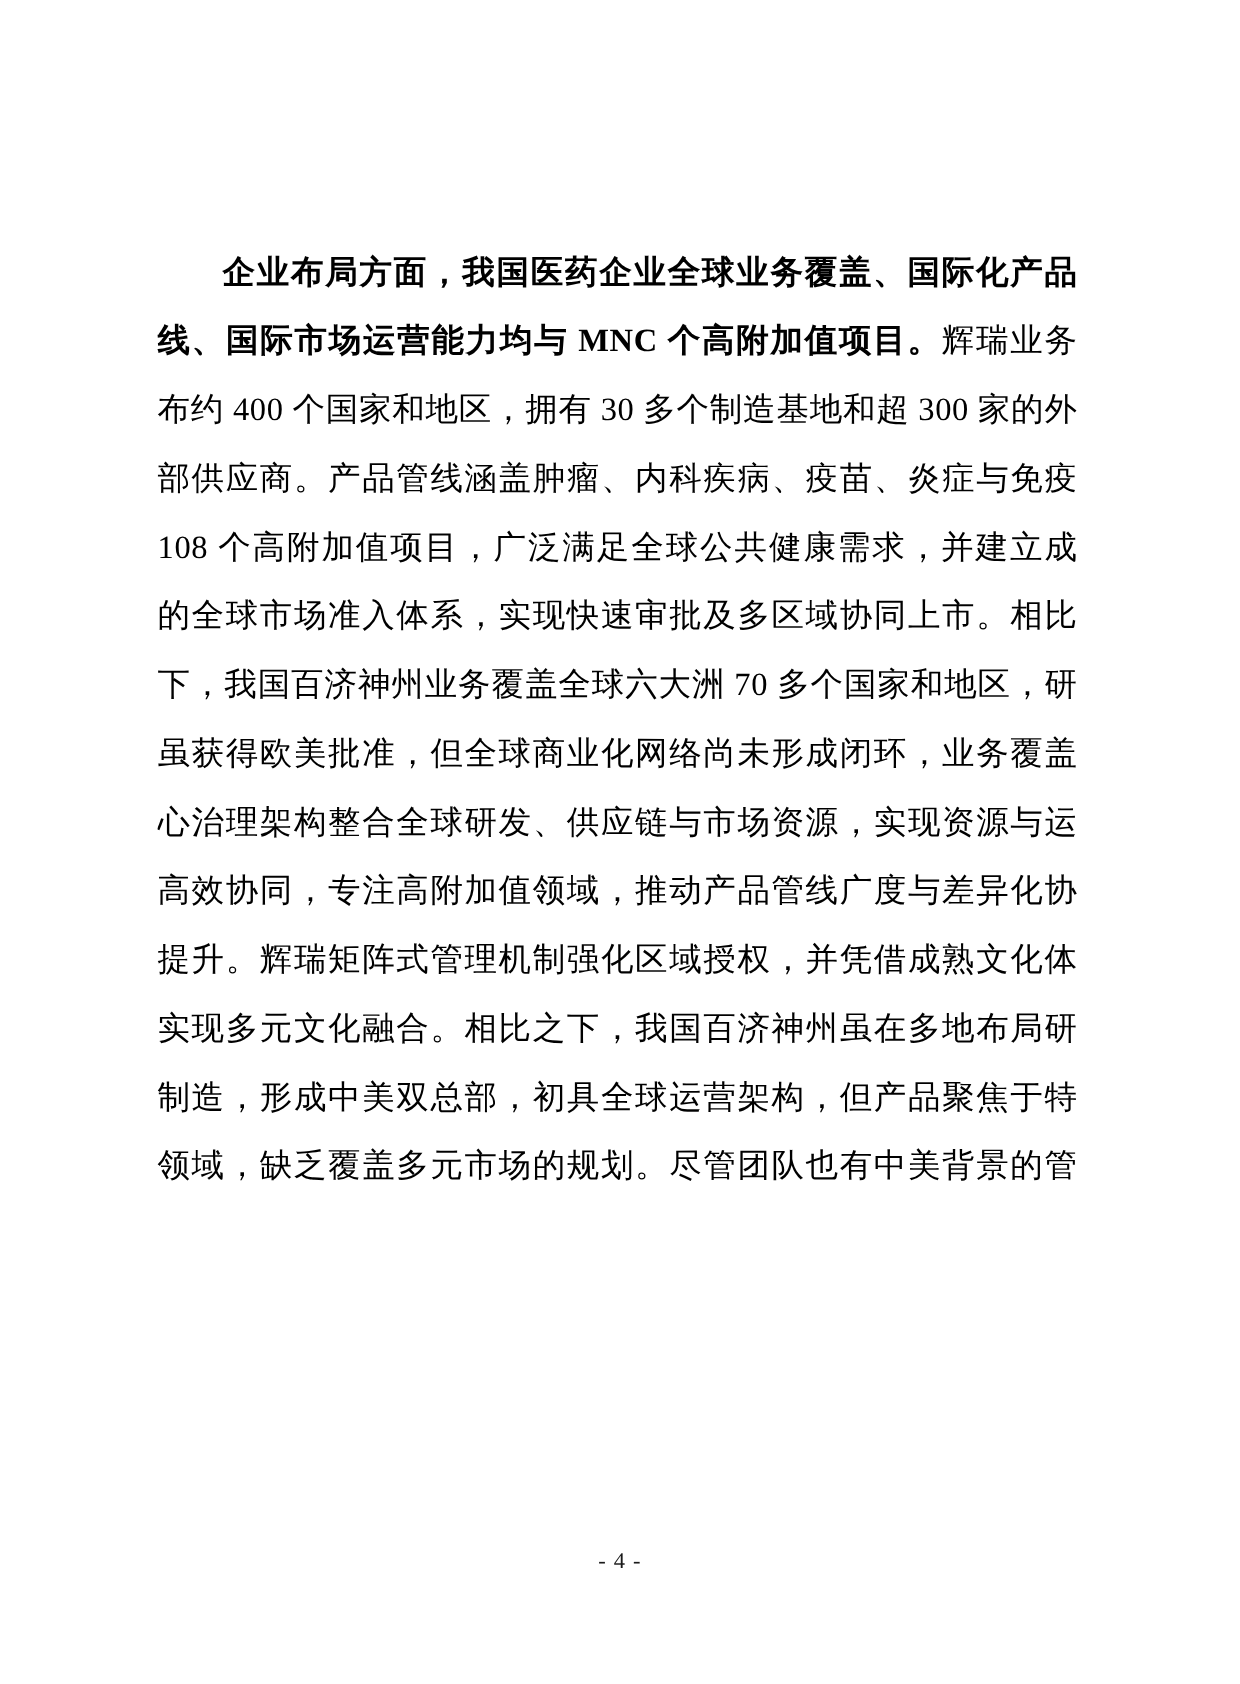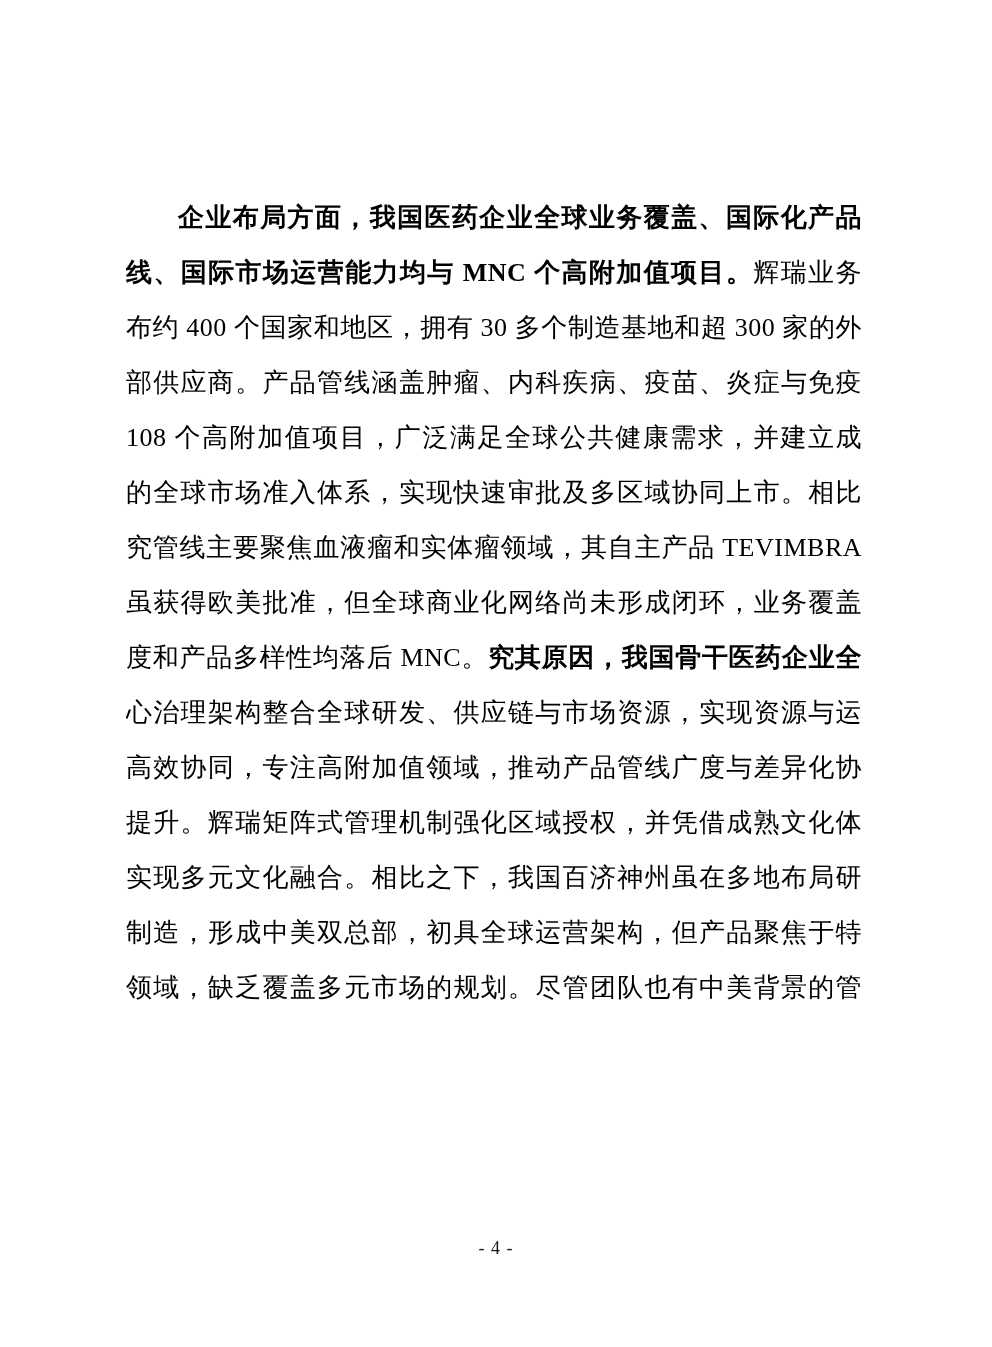--- a/index.html
+++ b/index.html
@@ -58,23 +58,22 @@
 <body>
 
 <div class="page">
   <div class="text-block" id="lines">
       <div class="line indent"><span class="run-bold">企业布局方面，我国医药企业全球业务覆盖、国际化产品管</span></div>
       <div class="line"><span class="run-bold">线、国际市场运营能力均与 MNC 个高附加值项目。</span><span>辉瑞业务遍</span></div>
       <div class="line"><span>布约 400 个国家和地区，拥有 30 多个制造基地和超 300 家的外</span></div>
       <div class="line"><span>部供应商。产品管线涵盖肿瘤、内科疾病、疫苗、炎症与免疫等</span></div>
       <div class="line"><span>108 个高附加值项目，广泛满足全球公共健康需求，并建立成熟</span></div>
       <div class="line"><span>的全球市场准入体系，实现快速审批及多区域协同上市。相比之</span></div>
-      <div class="line"><span>究管线主要聚焦血液瘤和实体瘤领域，其自主产品 TEVIMBRA</span></div>
+      <div class="line"><span>下，我国百济神州业务覆盖全球六大洲 70 多个国家和地区，研</span></div>
       <div class="line"><span>虽获得欧美批准，但全球商业化网络尚未形成闭环，业务覆盖广</span></div>
-      <div class="line"><span>度和产品多样性均落后 MNC。</span><span class="run-bold">究其原因，我国骨干医药企业全</span></div>
       <div class="line"><span>心治理架构整合全球研发、供应链与市场资源，实现资源与运营</span></div>
       <div class="line"><span>高效协同，专注高附加值领域，推动产品管线广度与差异化协同</span></div>
       <div class="line"><span>提升。辉瑞矩阵式管理机制强化区域授权，并凭借成熟文化体系</span></div>
       <div class="line"><span>实现多元文化融合。相比之下，我国百济神州虽在多地布局研发</span></div>
       <div class="line"><span>制造，形成中美双总部，初具全球运营架构，但产品聚焦于特定</span></div>
       <div class="line"><span>领域，缺乏覆盖多元市场的规划。尽管团队也有中美背景的管理</span></div>
     </div>
   <div class="page-number">- 4 -</div>
 </div>
 

